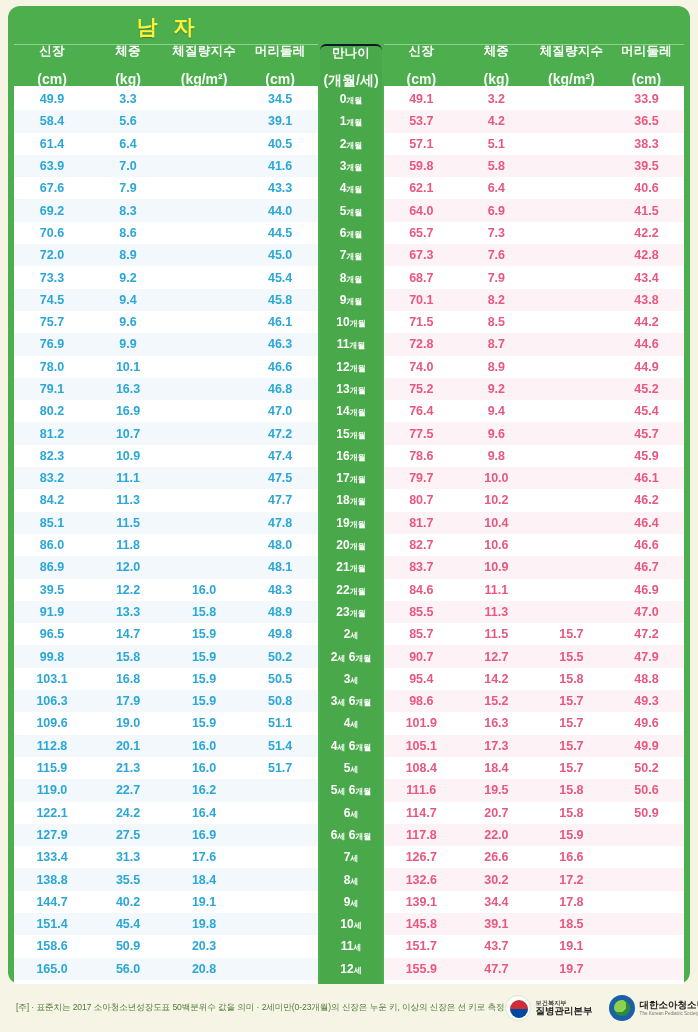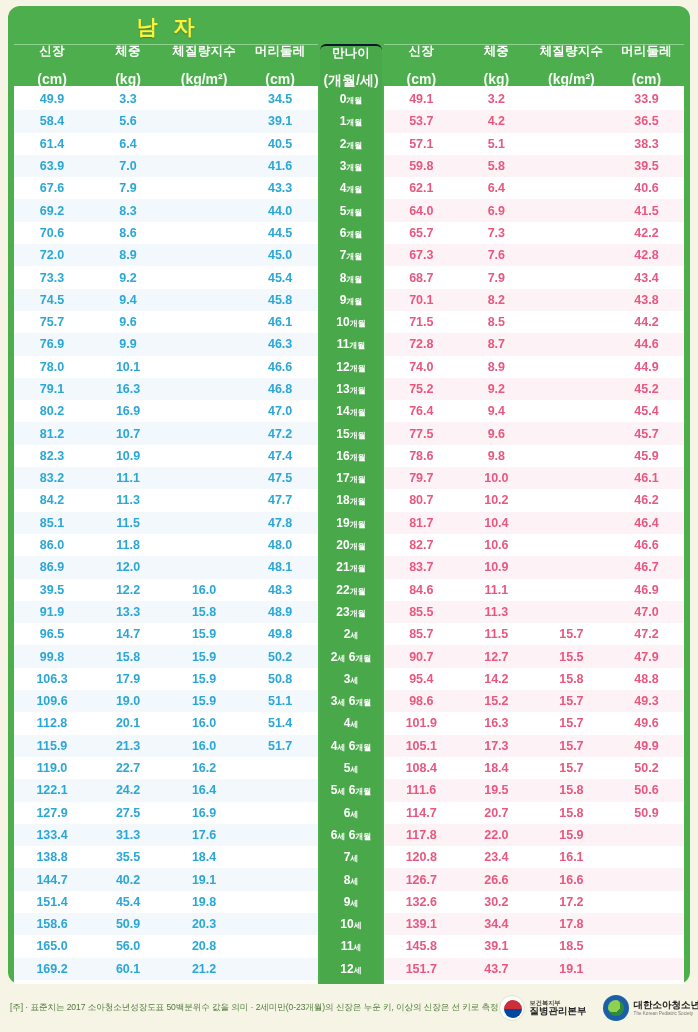--- a/index.html
+++ b/index.html
@@ -125,21 +125,21 @@
   col.c3 { width: 25%; } col.c4 { width: 25%; }
 
   
   .footer {
     position: absolute;
     left: 0; bottom: 0;
     width: 698px;
     height: 48px;
     display: flex;
     align-items: center;
-    padding: 0 10px;
+    padding: 0 16px;
     background: #f6f4e4;
   }
   .foot-note {
     flex: 1 1 auto;
     font-size: 8.6px;
     color: #4f7a3a;
     letter-spacing: -.1px;
     white-space: nowrap;
   }
   .logos { display: flex; align-items: center; gap: 16px; flex: 0 0 auto; }
@@ -356,20 +356,26 @@
                   <td>15.9</td>
                   <td>49.8</td>
                 </tr>
                 <tr>
                   <td>99.8</td>
                   <td>15.8</td>
                   <td>15.9</td>
                   <td>50.2</td>
                 </tr>
                 <tr>
+                  <td>103.1</td>
+                  <td>16.8</td>
+                  <td>15.9</td>
+                  <td>50.5</td>
+                </tr>
+                <tr>
                   <td>106.3</td>
                   <td>17.9</td>
                   <td>15.9</td>
                   <td>50.8</td>
                 </tr>
                 <tr>
                   <td>109.6</td>
                   <td>19.0</td>
                   <td>15.9</td>
                   <td>51.1</td>
@@ -821,26 +827,20 @@
                   <td>15.8</td>
                   <td>50.9</td>
                 </tr>
                 <tr>
                   <td>117.8</td>
                   <td>22.0</td>
                   <td>15.9</td>
                   <td></td>
                 </tr>
                 <tr>
-                  <td>120.8</td>
-                  <td>23.4</td>
-                  <td>16.1</td>
-                  <td></td>
-                </tr>
-                <tr>
                   <td>126.7</td>
                   <td>26.6</td>
                   <td>16.6</td>
                   <td></td>
                 </tr>
                 <tr>
                   <td>132.6</td>
                   <td>30.2</td>
                   <td>17.2</td>
                   <td></td>

